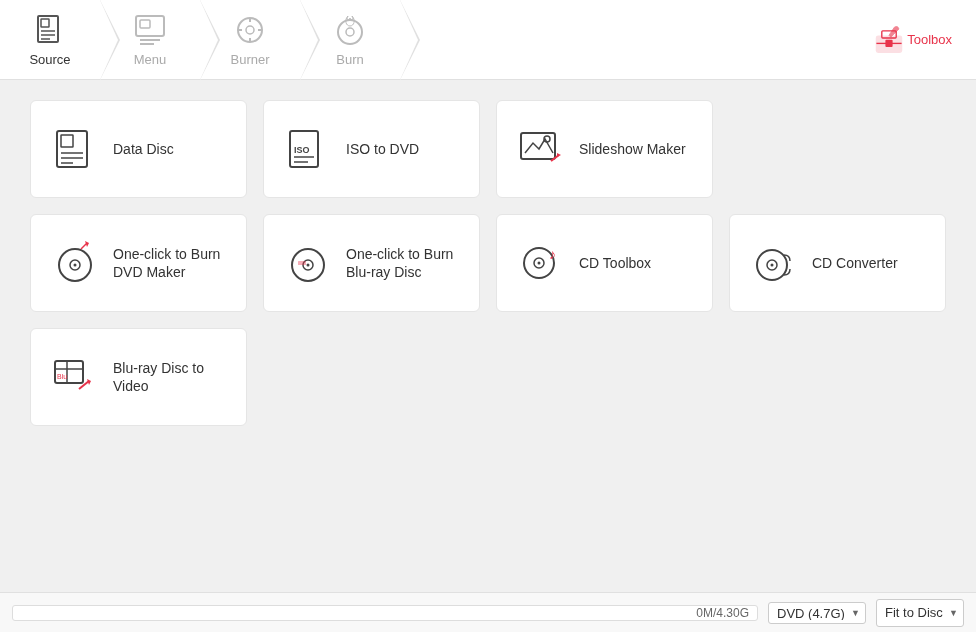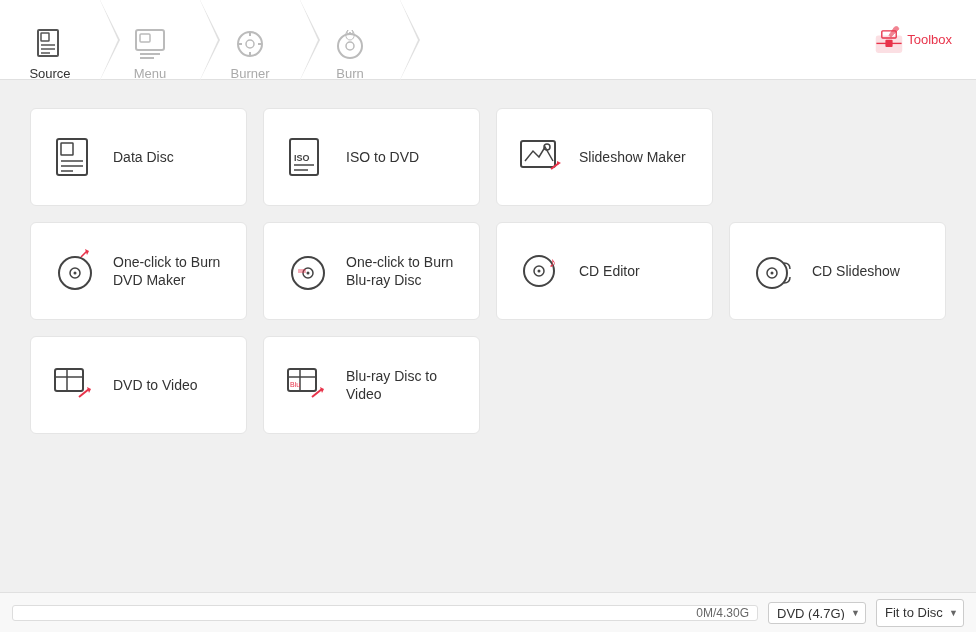--- a/index.html
+++ b/index.html
@@ -20,21 +20,21 @@
       align-items: stretch;
       height: 80px;
       border-bottom: 1px solid #e0e0e0;
       position: relative;
     }
 
     .nav-item {
       display: flex;
       flex-direction: column;
       align-items: center;
-      justify-content: space-between;
+      justify-content: center;
       padding: 26px 20px;
       position: relative;
       cursor: pointer;
       min-width: 100px;
       color: #888;
     }
 
     .nav-item.active {
       color: #333;
     }
@@ -92,21 +92,21 @@
       cursor: pointer;
       color: #e8334a;
     }
 
     .toolbox-btn .nav-icon svg { color: #e8334a; }
 
     
     .main-content {
       flex: 1;
       background: #f0f0f0;
-      padding: 28px 30px;
+      padding: 20px 30px;
       overflow-y: auto;
     }
 
     .tools-grid {
       display: grid;
       grid-template-columns: repeat(4, 1fr);
       gap: 16px;
       margin-bottom: 16px;
     }
 
@@ -370,54 +370,41 @@
     <div class="tool-card">
       <div class="tool-card-icon">
         <svg viewBox="0 0 48 48" fill="none" xmlns="http://www.w3.org/2000/svg">
           <circle cx="22" cy="24" r="15" stroke="#444" stroke-width="2" fill="none"></circle>
           <circle cx="22" cy="24" r="5" stroke="#444" stroke-width="1.5" fill="none"></circle>
           <circle cx="22" cy="24" r="1.5" fill="#444"></circle>
 
           <text x="32" y="20" font-size="14" fill="#e8334a">♪</text>
         </svg>
       </div>
-      <span class="tool-card-label">CD Editor</span>
+      <span class="tool-card-label">CD Toolbox</span>
     </div>
 
     <div class="tool-card">
       <div class="tool-card-icon">
         <svg viewBox="0 0 48 48" fill="none" xmlns="http://www.w3.org/2000/svg">
           <circle cx="22" cy="26" r="15" stroke="#444" stroke-width="2" fill="none"></circle>
           <circle cx="22" cy="26" r="5" stroke="#444" stroke-width="1.5" fill="none"></circle>
           <circle cx="22" cy="26" r="1.5" fill="#444"></circle>
 
           <path d="M34 16 Q40 16 40 22" stroke="#444" stroke-width="1.5" fill="none" marker-end="url(#arr)"></path>
           <path d="M40 30 Q40 36 34 36" stroke="#444" stroke-width="1.5" fill="none"></path>
         </svg>
       </div>
-      <span class="tool-card-label">CD Slideshow</span>
+      <span class="tool-card-label">CD Converter</span>
     </div>
   </div>
 
   <div class="tools-grid-3">
 
 
-    <div class="tool-card">
-      <div class="tool-card-icon">
-        <svg viewBox="0 0 48 48" fill="none" xmlns="http://www.w3.org/2000/svg">
-          <rect x="4" y="8" width="28" height="22" rx="2" stroke="#444" stroke-width="2" fill="none"></rect>
-          <line x1="4" y1="16" x2="32" y2="16" stroke="#444" stroke-width="1.5"></line>
-          <line x1="16" y1="8" x2="16" y2="30" stroke="#444" stroke-width="1.5"></line>
-
-          <line x1="28" y1="36" x2="38" y2="28" stroke="#e8334a" stroke-width="2"></line>
-          <polygon points="36,26 40,28 38,32" fill="#e8334a"></polygon>
-        </svg>
-      </div>
-      <span class="tool-card-label">DVD to Video</span>
-    </div>
 
     <div class="tool-card">
       <div class="tool-card-icon">
         <svg viewBox="0 0 48 48" fill="none" xmlns="http://www.w3.org/2000/svg">
           <rect x="4" y="8" width="28" height="22" rx="2" stroke="#444" stroke-width="2" fill="none"></rect>
           <line x1="4" y1="16" x2="32" y2="16" stroke="#444" stroke-width="1.5"></line>
           <line x1="16" y1="8" x2="16" y2="30" stroke="#444" stroke-width="1.5"></line>
 
           <text x="6" y="26" font-size="7" fill="#e8334a">Blu</text>
 

